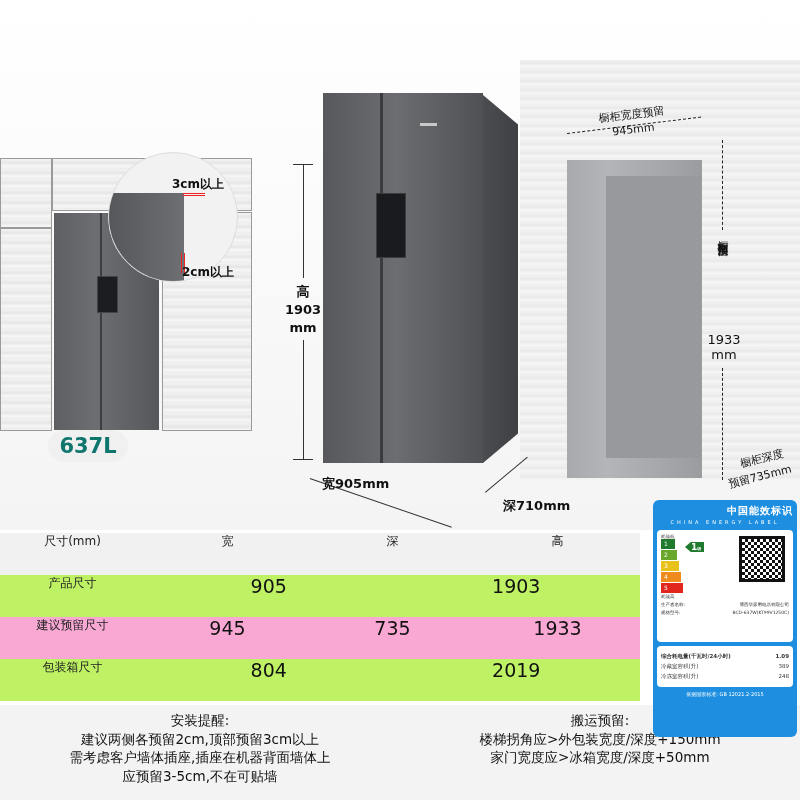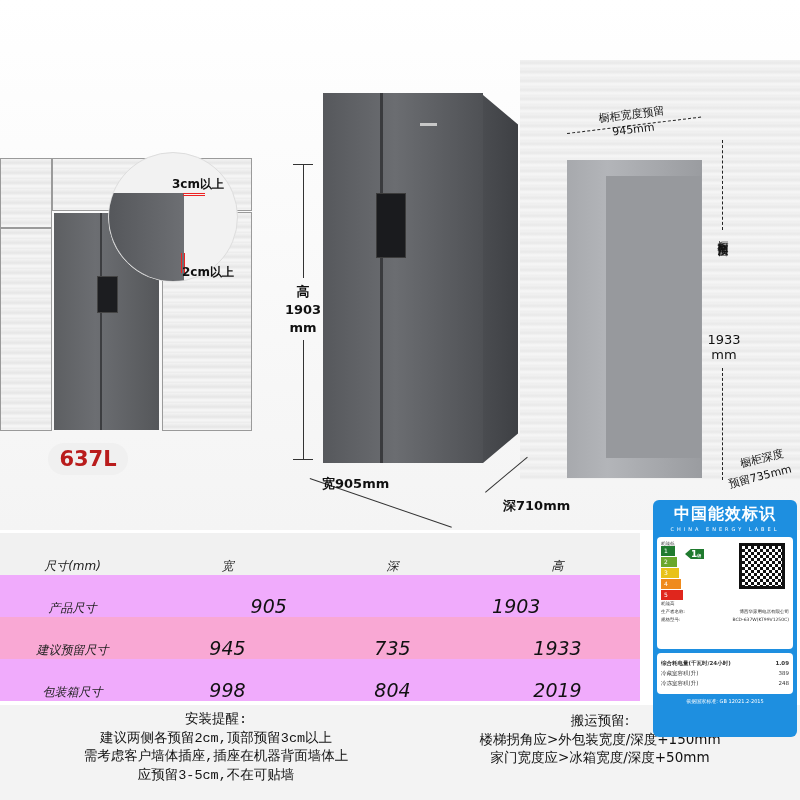--- a/index.html
+++ b/index.html
@@ -25,22 +25,22 @@
   .fridge-small .disp { position: absolute; left: 43px; top: 63px; width: 21px; height: 37px; background:#1c1d20; border:1px solid #444; }
 
   .magnifier { position: absolute; left: 108px; top: 152px; width: 130px; height: 130px; border-radius: 50%;
     background: #f2f2f2; overflow: hidden; border: 1px solid #ddd; }
   .magnifier .mag-fridge { position: absolute; left: 0; top: 40px; width: 75px; height: 100px; background: linear-gradient(90deg,#55575b,#6d6f73); }
   .magnifier .red-top { position: absolute; left: 74px; top: 40px; width: 22px; height: 3px; border-top:1px solid #e22; border-bottom:1px solid #e22; }
   .magnifier .red-side { position: absolute; left: 72px; top: 100px; width: 4px; height: 20px; border-left:1px solid #e22; border-right:1px solid #e22; }
 
   .note { position: absolute; font-size: 12px; font-weight: bold; color: #111; white-space: nowrap; }
 
-  .capacity-badge { position: absolute; left: 48px; top: 443px; width: 80px; height: 32px; border-radius: 16px;
-    background: #f0f0f0; font-size: 21px; font-weight: bold; text-align: center; line-height: 32px; color: #b91c1c; }
+  .capacity-badge { position: absolute; left: 48px; top: 430px; width: 80px; height: 32px; border-radius: 16px;
+    background: #f0f0f0; font-size: 21px; font-weight: bold; text-align: center; line-height: 32px; color: #0f766e; }
 
   
   .fridge-main { position: absolute; left: 323px; top: 93px; width: 160px; height: 370px;
     background: linear-gradient(90deg,#56585c 0%,#6b6d71 45%,#4f5155 100%); }
   .fridge-main .seam { position: absolute; left: 57px; top: 0; width: 3px; height: 100%; background:#3a3b3e; }
   .fridge-main .logo { position: absolute; left: 97px; top: 30px; width: 17px; height: 3px; background:#c8c8c8; }
   .fridge-main .disp { position: absolute; left: 53px; top: 100px; width: 30px; height: 65px; background:#1a1b1e; border:1px solid #3c3c3c; }
   .fridge-side { position: absolute; left: 483px; top: 95px; width: 35px; height: 368px;
     background: linear-gradient(90deg,#4a4c50,#3e4044); clip-path: polygon(0 0,100% 8%,100% 92%,0 100%); }
 
@@ -51,33 +51,33 @@
   
   .niche { position: absolute; left: 567px; top: 160px; width: 135px; height: 318px;
     background: linear-gradient(90deg,#a7a9ad 0%,#b3b5b9 30%,#9a9ca0 100%); }
   .niche-inner { position: absolute; left: 606px; top: 176px; width: 95px; height: 282px; background:#97999d; }
   .dashed-v { position: absolute; width: 0; border-left: 1px dashed #222; }
   .dashed-h { position: absolute; height: 0; border-top: 1px dashed #222; }
   .vert-label { position: absolute; font-size: 11px; color: #111; writing-mode: vertical-rl; letter-spacing: 1px; }
 
   
   .spec-table { position: absolute; left: 0; top: 533px; width: 640px; }
-  .spec-row { display: flex; height: 42px; align-items: flex-end; font-style: italic; }
+  .spec-row { display: flex; height: 42px; align-items: flex-start; }
   .spec-row.header { height: 42px; background: #f1f1f1; }
-  .spec-row.even { background: #f0abfc; }
+  .spec-row.even { background: #bef264; }
   .spec-row.odd { background: #f9a8d4; }
   .spec-cell { flex: 1; text-align: center; font-size: 12px; color: #222; }
   .spec-cell.first { flex: 0 0 145px; }
   .spec-cell.num { font-size: 19px; color: #111; }
   .spec-cell.head { font-size: 12px; }
 
   
   .energy { position: absolute; left: 653px; top: 500px; width: 144px; height: 237px; border-radius: 6px;
     background: #1e8fe0; padding: 4px; }
-  .energy .title { color: #fff; font-size: 16px; font-weight: bold; text-align: center; letter-spacing: 1px; }
+  .energy .title { color: #fff; font-size: 10px; font-weight: bold; text-align: right; letter-spacing: 1px; }
   .energy .subtitle { color: #fff; font-size: 5px; text-align: center; letter-spacing: 3px; margin-top: 1px; }
   .energy .panel { background: #fff; border-radius: 4px; margin-top: 5px; padding: 4px; }
   .energy .bars { display: flex; flex-direction: column; gap: 1px; width: 24px; }
   .energy .bar { height: 10px; color: #fff; font-size: 6px; line-height: 10px; padding-left: 3px; }
   .qr { position: absolute; left: 90px; top: 48px; width: 46px; height: 46px;
     background: repeating-conic-gradient(#111 0% 25%, #fff 0% 50%) 0 0/6px 6px; border: 3px solid #111; }
   .energy .small { font-size: 4.5px; color: #333; display: flex; justify-content: space-between; margin-top: 3px; }
   .energy .stats { background: #fff; border-radius: 4px; margin-top: 4px; padding: 4px; }
   .energy .stat-row { display: flex; justify-content: space-between; font-size: 5.5px; color: #333; margin: 3px 0; }
   .energy .footer { color: #fff; font-size: 5px; text-align: center; margin-top: 4px; }
@@ -171,28 +171,27 @@
       <div class="spec-cell num">1903</div>
     </div>
     <div class="spec-row odd">
       <div class="spec-cell first">建议预留尺寸</div>
       <div class="spec-cell num">945</div>
       <div class="spec-cell num">735</div>
       <div class="spec-cell num">1933</div>
     </div>
     <div class="spec-row even">
       <div class="spec-cell first">包装箱尺寸</div>
-      <div class="spec-cell num">998</div>
       <div class="spec-cell num">804</div>
       <div class="spec-cell num">2019</div>
     </div>
   </div>
 
   <div class="bottom"></div>
-  <div class="note-block" style="left:26px;width:380px;font-family:Liberation Mono, monospace;">
+  <div class="note-block" style="left:10px;width:380px;">
     <div class="nb-title">安装提醒:</div>
     <div>建议两侧各预留2cm,顶部预留3cm以上</div>
     <div>需考虑客户墙体插座,插座在机器背面墙体上</div>
     <div>应预留3-5cm,不在可贴墙</div>
   </div>
   <div class="note-block" style="left:410px;width:380px;">
     <div class="nb-title">搬运预留:</div>
     <div>楼梯拐角应&gt;外包装宽度/深度+150mm</div>
     <div>家门宽度应&gt;冰箱宽度/深度+50mm</div>
   </div>

